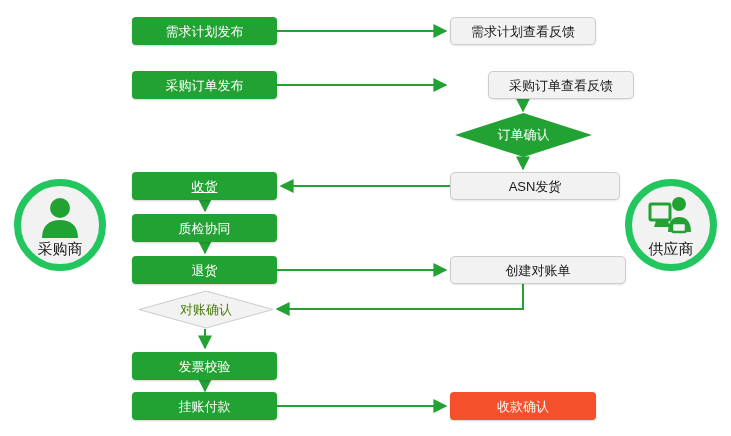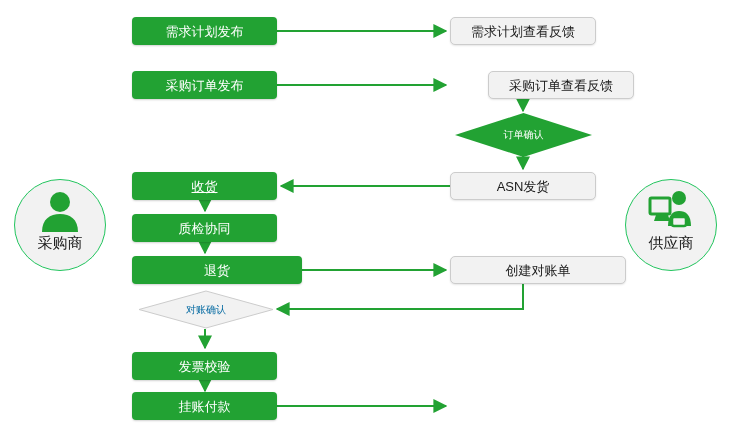--- a/index.html
+++ b/index.html
@@ -66,33 +66,33 @@
   }
   .diamond-label {
     position: absolute;
     left: 0;
     top: 0;
     width: 100%;
     height: 100%;
     display: flex;
     align-items: center;
     justify-content: center;
-    font-size: 10px;
+    font-size: 13px;
     white-space: nowrap;
   }
   .diamond-label.on-green { color: #ffffff; }
-  .diamond-label.on-gray  { color: #0369a1; font-family: Liberation Serif, serif; }
+  .diamond-label.on-gray  { color: #4d7c0f; font-family: Liberation Serif, serif; }
 
   .actor {
     position: absolute;
     width: 92px;
     height: 92px;
     border-radius: 50%;
     background: #f2f2f2;
-    border: 1px solid #22c55e;
+    border: 7px solid #22c55e;
     box-sizing: border-box;
     z-index: 3;
     display: flex;
     flex-direction: column;
     align-items: center;
     justify-content: flex-start;
   }
   .actor-icon {
     margin-top: 10px;
     width: 46px;
@@ -166,21 +166,21 @@
   </div>
 
   <div class="node node-green" style="left:132px; top:17px; width:145px; height:28px;">需求计划发布</div>
 
   <div class="node node-green" style="left:132px; top:71px; width:145px; height:28px;">采购订单发布</div>
 
   <div class="node node-green" style="left:132px; top:172px; width:145px; height:28px;text-decoration:underline;">收货</div>
 
   <div class="node node-green" style="left:132px; top:214px; width:145px; height:28px;">质检协同</div>
 
-  <div class="node node-green" style="left:132px; top:256px; width:170px; height:28px;">退货</div>
+  <div class="node node-green" style="left:132px; top:256px; width:145px; height:28px;">退货</div>
 
   <div class="diamond-wrap" style="left:138px; top:290px; width:136px; height:39px;">
     <svg width="136" height="39" viewBox="0 0 136 39">
       <polygon points="68,1 135,19.5 68,38 1,19.5" fill="#f2f2f2" stroke="#cccccc" stroke-width="1"></polygon>
     </svg>
     <div class="diamond-label on-gray">对账确认</div>
   </div>
 
   <div class="node node-green" style="left:132px; top:352px; width:145px; height:28px;">发票校验</div>
 
@@ -190,18 +190,19 @@
 
   <div class="node node-gray" style="left:450px; top:71px; width:146px; height:28px;margin-left:38px;">采购订单查看反馈</div>
 
   <div class="diamond-wrap" style="left:455px; top:113px; width:137px; height:44px;">
     <svg width="137" height="44" viewBox="0 0 137 44">
       <polygon points="68.5,0 137,22 68.5,44 0,22" fill="#22a233"></polygon>
     </svg>
     <div class="diamond-label on-green">订单确认</div>
   </div>
 
-  <div class="node node-gray" style="left:450px; top:172px; width:146px; height:28px;">ASN发货</div>
+  <div class="node node-gray" style="left:450px; top:172px; width:170px; height:28px;">ASN发货</div>
 
   <div class="node node-gray" style="left:450px; top:256px; width:176px; height:28px;">创建对账单</div>
 
+  <div class="node node-orange" style="left:450px; top:392px; width:146px; height:28px;">收款确认</div>
 
 </div>
 
 </body></html>

